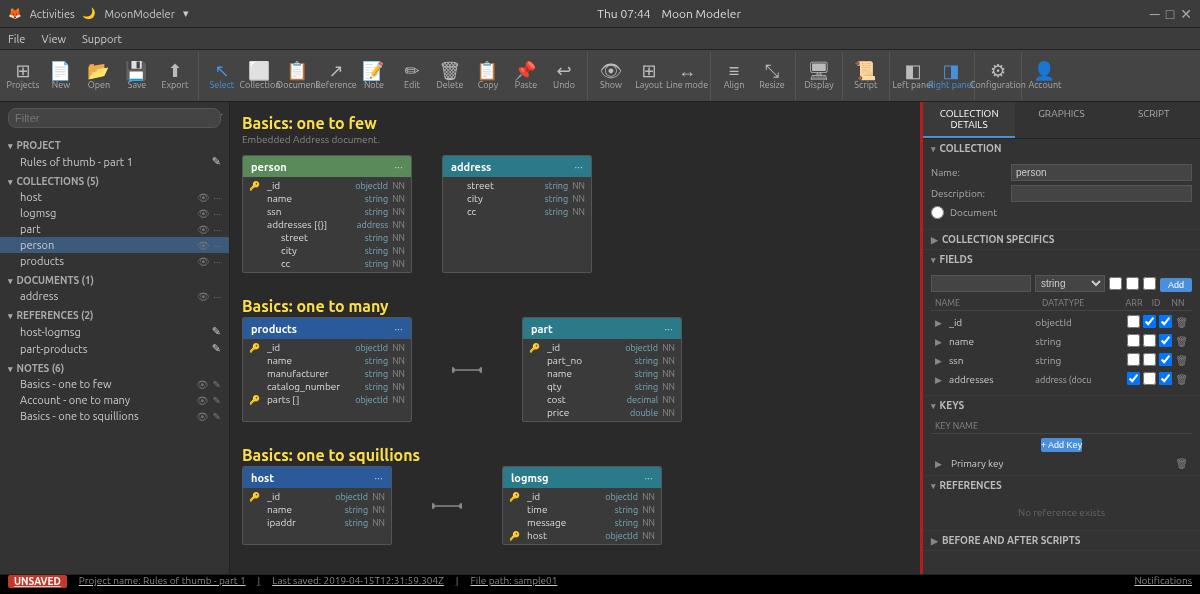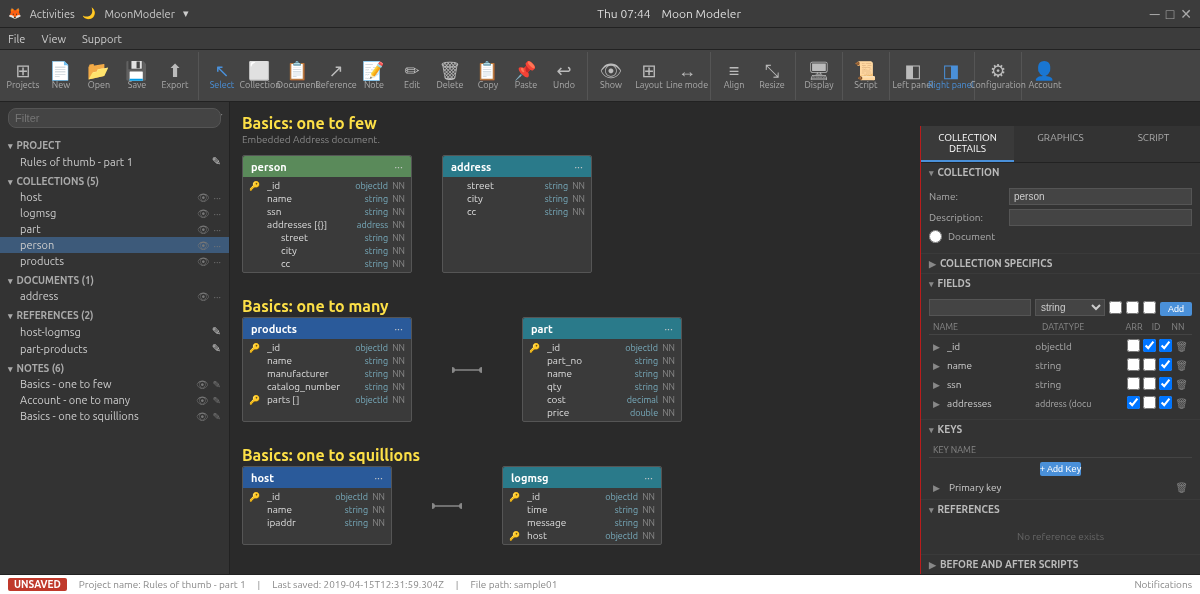--- a/index.html
+++ b/index.html
@@ -60,21 +60,21 @@
     .db-table-body { padding: 2px 0; }
     .db-table-row { display: flex; align-items: center; padding: 1px 6px; font-size: 10px; gap: 4px; }
     .db-table-row .field-icon { width: 14px; font-size: 9px; color: #e8a030; }
     .db-table-row .field-name { flex: 1; color: #ddd; }
     .db-table-row .field-type { color: #7ab; font-size: 9px; }
     .db-table-row .field-nn { color: #888; font-size: 9px; }
     .db-table-row.indent { padding-left: 20px; }
     .db-table-row .field-icon.key { color: #e8a030; }
 
     
-    #right-panel { width: 280px; background: #333; border-left: 1px solid #b91c1c; overflow-y: auto; margin-top: 24px; }
+    #right-panel { width: 280px; background: #333; border-left: 3px solid #b91c1c; overflow-y: auto; }
     .panel-tabs { display: flex; border-bottom: 1px solid #222; }
     .panel-tab { flex: 1; padding: 6px 4px; text-align: center; font-size: 10px; cursor: pointer; color: #aaa; border-bottom: 2px solid transparent; }
     .panel-tab.active { color: #fff; border-bottom: 2px solid #4a90d9; background: #3a3a3a; }
     .panel-section { padding: 6px 8px; }
     .panel-field-row { display: flex; align-items: center; margin-bottom: 4px; }
     .panel-field-label { width: 80px; font-size: 10px; color: #aaa; }
     .panel-field-value { flex: 1; }
     .panel-input { background: #444; border: 1px solid #555; color: #ccc; padding: 2px 4px; font-size: 10px; width: 100%; }
     .panel-checkbox-row { display: flex; align-items: center; gap: 6px; margin-bottom: 4px; }
     .panel-checkbox-row input { accent-color: #4a90d9; }
@@ -95,21 +95,21 @@
     .keys-section .key-row .expand { width: 12px; font-size: 9px; color: #888; }
     .keys-section .key-row .kname { flex: 1; font-size: 10px; color: #ccc; }
     .keys-section .key-row .kaction { color: #888; font-size: 10px; cursor: pointer; }
     .add-key-btn { background: #4a90d9; color: #fff; border: none; padding: 2px 0; font-size: 9px; cursor: pointer; border-radius: 2px; margin: 4px auto; display: block; }
 
     
     .references-section { padding: 4px 8px; }
     .no-ref { text-align: center; color: #666; font-size: 10px; padding: 8px; }
 
     
-    #status-bar { height: 20px; background: #ffffff; border-top: 1px solid #222; display: flex; align-items: center; padding: 0 8px; gap: 12px; font-size: 10px; }
+    #status-bar { height: 20px; background: #000000; border-top: 1px solid #222; display: flex; align-items: flex-start; padding: 0 8px; gap: 12px; font-size: 10px; text-decoration: underline; }
     .status-unsaved { background: #c0392b; color: #fff; padding: 1px 6px; border-radius: 2px; font-size: 10px; font-weight: bold; }
     .status-text { color: #888; }
     .status-right { margin-left: auto; color: #888; }
 
     
     ::-webkit-scrollbar { width: 6px; height: 6px; }
     ::-webkit-scrollbar-track { background: #2a2a2a; }
     ::-webkit-scrollbar-thumb { background: #555; border-radius: 3px; }
 
     .outer-layout { display: flex; flex-direction: column; height: 594px; }

